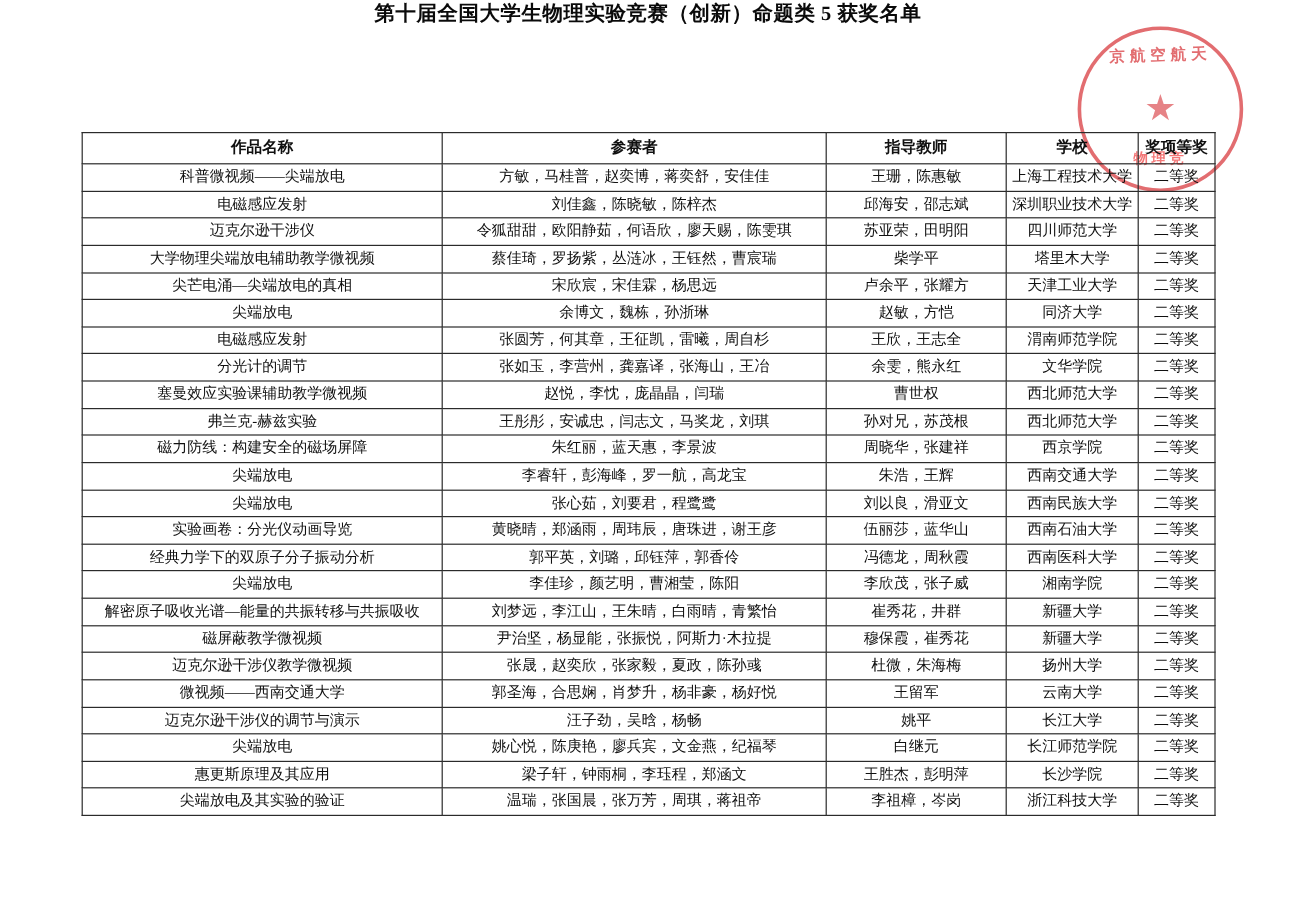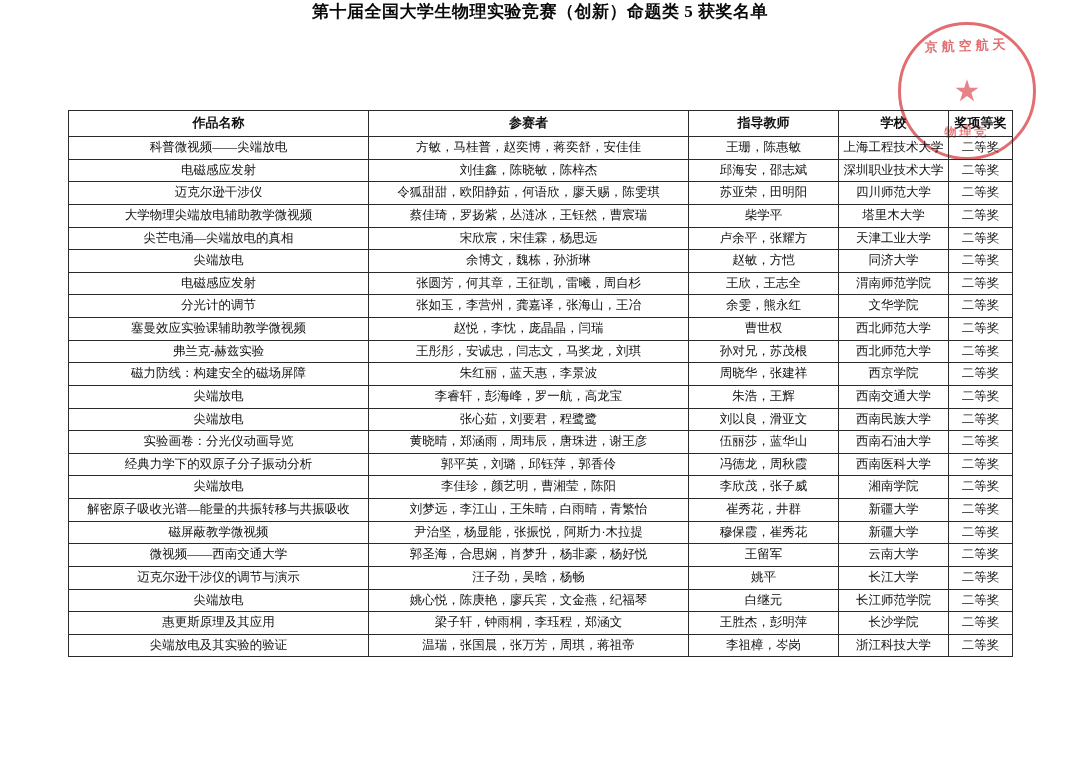--- a/index.html
+++ b/index.html
@@ -278,20 +278,27 @@
             <td class="tall">二等奖</td>
           </tr>
           <tr>
             <td class="work">磁屏蔽教学微视频</td>
             <td class="part">尹治坚，杨显能，张振悦，阿斯力·木拉提</td>
             <td>穆保霞，崔秀花</td>
             <td>新疆大学</td>
             <td>二等奖</td>
           </tr>
           <tr>
+            <td class="work">迈克尔逊干涉仪教学微视频</td>
+            <td class="part">张晟，赵奕欣，张家毅，夏政，陈孙彧</td>
+            <td>杜微，朱海梅</td>
+            <td>扬州大学</td>
+            <td>二等奖</td>
+          </tr>
+          <tr>
             <td class="work">微视频——西南交通大学</td>
             <td class="part">郭圣海，合思娴，肖梦升，杨非豪，杨好悦</td>
             <td>王留军</td>
             <td>云南大学</td>
             <td>二等奖</td>
           </tr>
           <tr>
             <td class="work">迈克尔逊干涉仪的调节与演示</td>
             <td class="part">汪子劲，吴晗，杨畅</td>
             <td>姚平</td>

